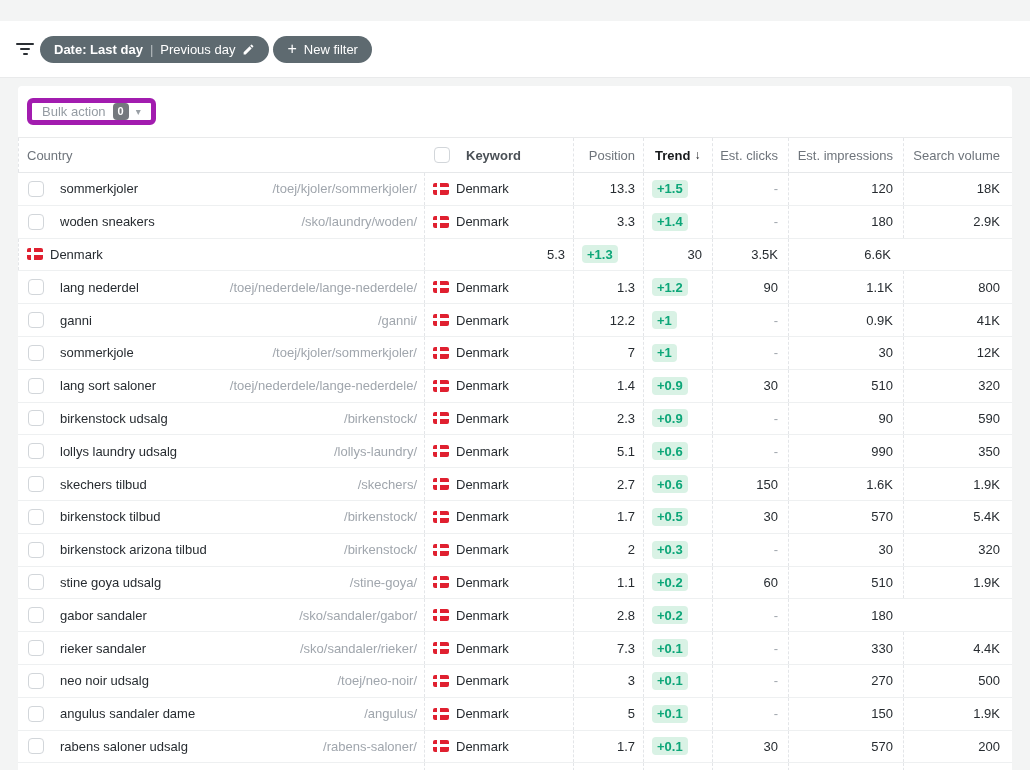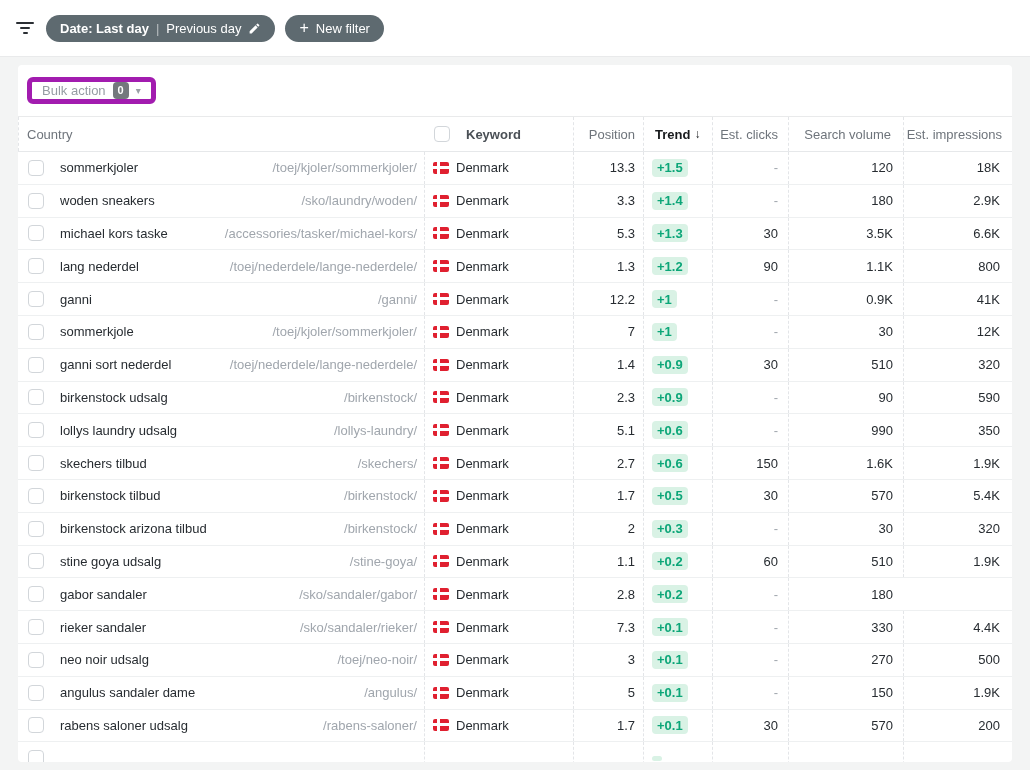--- a/index.html
+++ b/index.html
@@ -19,21 +19,21 @@
   *{margin:0;padding:0;box-sizing:border-box;}
   html,body{width:1030px;height:770px;overflow:hidden;}
   body{
     background:var(--page-bg);
     font-family:"Liberation Sans","DejaVu Sans",sans-serif;
     font-size:13px;color:var(--text-dark);
   }
   
   .topbar{
     height:57px;background:#ffffff;border-bottom:1px solid var(--border);
-    display:flex;align-items:center;padding:0 14px;gap:10px;
+    display:flex;align-items:center;padding:0 14px;gap:4px;margin-top:21px;
   }
   .filter-lines{width:22px;height:18px;display:flex;flex-direction:column;align-items:center;justify-content:center;gap:2.6px;cursor:pointer;}
   .filter-lines i{display:block;background:#2a2e33;height:2.2px;border-radius:2px;}
   .filter-lines i:nth-child(1){width:18px;}
   .filter-lines i:nth-child(2){width:10px;}
   .filter-lines i:nth-child(3){width:5px;}
   .pill{
     background:var(--pill-bg);color:#fff;border:none;border-radius:15px;
     height:27px;display:inline-flex;align-items:center;padding:0 14px;gap:7px;
     font-size:13px;cursor:pointer;font-family:inherit;
@@ -145,26 +145,26 @@
       <div class="cell sep c-position">
           <span>Position</span>
         </div>
       <div class="cell sep c-trend">
         <span>Trend</span>
         <span class="sort-arrow">↓</span>
       </div>
       <div class="cell sep c-clicks">
           <span>Est. clicks</span>
         </div>
+      <div class="cell sep c-impr">
+          <span>Est. impressions</span>
+        </div>
       <div class="cell sep c-vol">
           <span>Search volume</span>
         </div>
-      <div class="cell sep c-impr">
-          <span>Est. impressions</span>
-        </div>
     </div>
 
     <div class="tbody">
   <div class="grid-row row">
     <div class="cell c-keyword">
       <span class="checkbox"></span>
       <span class="keyword">sommerkjoler</span>
       <span class="url">/toej/kjoler/sommerkjoler/</span>
     </div>
     <div class="cell sep c-country">
@@ -209,25 +209,20 @@
           </div>
     <div class="cell sep c-impr">
             <span>180</span>
           </div>
     <div class="cell sep c-vol">
             <span>2.9K</span>
           </div>
   </div>
 
   <div class="grid-row row">
-    <div class="cell c-keyword">
-      <span class="checkbox"></span>
-      <span class="keyword">michael kors taske</span>
-      <span class="url">/accessories/tasker/michael-kors/</span>
-    </div>
     <div class="cell sep c-country">
       <span class="flag"></span>
       <span>Denmark</span>
     </div>
     <div class="cell sep c-position">
             <span>5.3</span>
           </div>
     <div class="cell sep c-trend">
             <span class="trend-badge">+1.3</span>
           </div>
@@ -319,21 +314,21 @@
             <span>30</span>
           </div>
     <div class="cell sep c-vol">
             <span>12K</span>
           </div>
   </div>
 
   <div class="grid-row row">
     <div class="cell c-keyword">
       <span class="checkbox"></span>
-      <span class="keyword">ganni sort nederdel</span>
+      <span class="keyword">lang sort saloner</span>
       <span class="url">/toej/nederdele/lange-nederdele/</span>
     </div>
     <div class="cell sep c-country">
       <span class="flag"></span>
       <span>Denmark</span>
     </div>
     <div class="cell sep c-position">
             <span>1.4</span>
           </div>
     <div class="cell sep c-trend">

